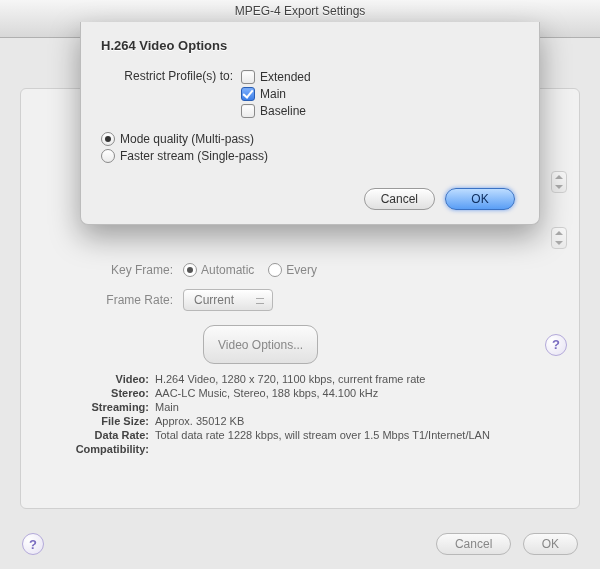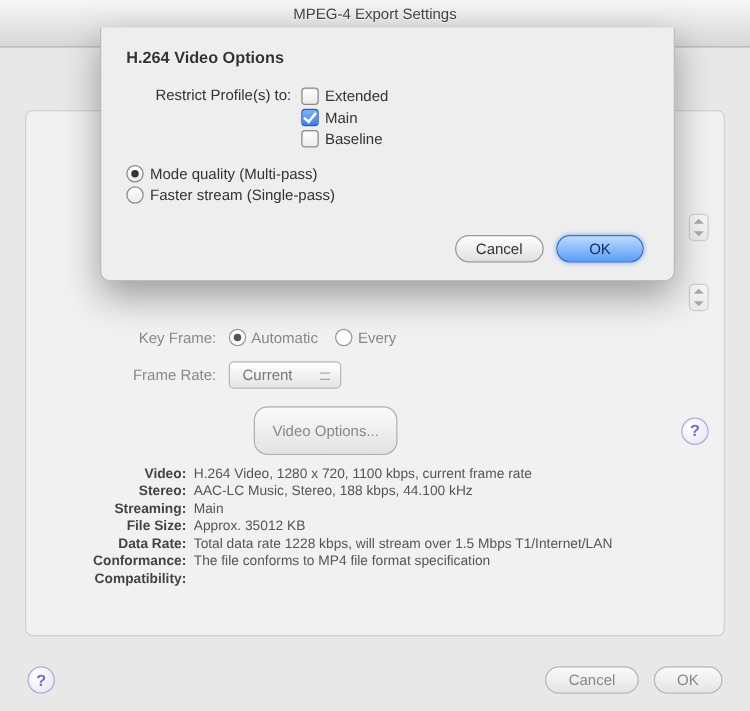--- a/index.html
+++ b/index.html
@@ -233,24 +233,20 @@
     </div>
     <div class="summary-row">
       <span class="summary-label">File Size:</span>
       <span class="summary-value">Approx. 35012 KB</span>
     </div>
     <div class="summary-row">
       <span class="summary-label">Data Rate:</span>
       <span class="summary-value">Total data rate 1228 kbps, will stream over 1.5 Mbps T1/Internet/LAN</span>
     </div>
     <div class="summary-row">
-      <span class="summary-label">Conformance:</span>
-      <span class="summary-value">The file conforms to MP4 file format specification</span>
-    </div>
-    <div class="summary-row">
       <span class="summary-label">Compatibility:</span>
       <span class="summary-value"></span>
     </div>
   </div>
 </div>
 
 <div class="bottom-bar">
   <span class="help-btn">
     <span>?</span>
   </span>

